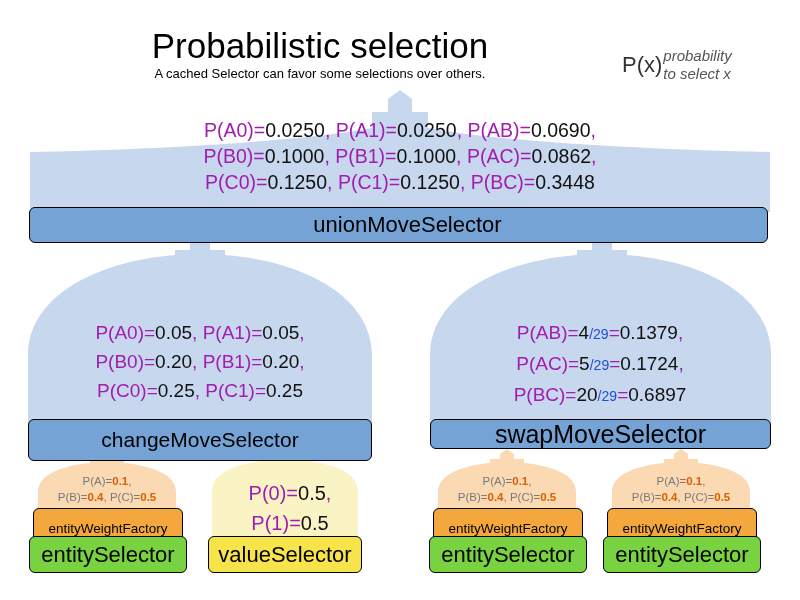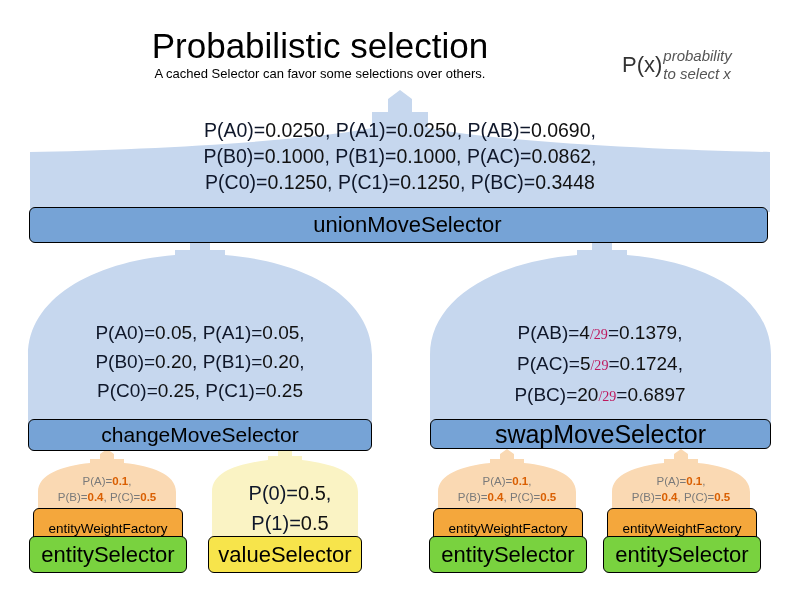--- a/index.html
+++ b/index.html
@@ -34,31 +34,31 @@
     border:1.6px solid #000;border-radius:6px;
     display:flex;align-items:center;justify-content:center;
     color:#000;white-space:nowrap;
   }
   .box.blue{background:#76a3d6;}
   .box.orange{background:#f4a73c;}
   .box.green{background:#79d23f;}
   .box.yellow{background:#f7e44b;}
 
   .bar-union{left:29px;top:207px;width:739px;height:36px;font-size:22px;padding-left:18px;}
-  .bar-change{left:28px;top:419px;width:344px;height:32px;font-size:21px;}
+  .bar-change{left:28px;top:419px;width:344px;height:42px;font-size:21px;}
   .bar-swap{left:430px;top:419px;width:341px;height:30px;font-size:25px;}
 
   .ewf{height:40px;font-size:13.5px;}
   .sel{height:37px;font-size:22px;}
 
   
   .archtext{position:absolute;text-align:center;color:#000;}
-  .p{color:#0f172a;}
+  .p{color:#a21caf;}
   .v{color:#111;}
-  .frac{color:#be185d;font-size:0.74em;font-family:Liberation Serif, serif;}
+  .frac{color:#1d4ed8;font-size:0.74em;}
   .ov{color:#d95f02;font-weight:bold;}
   .op{color:#7a7a7a;}
 
   .t-union{left:100px;top:117px;width:600px;font-size:19.5px;line-height:26px;}
   .t-change{left:50px;top:318px;width:300px;font-size:19px;line-height:29px;}
   .t-swap{left:455px;top:318px;width:290px;font-size:19px;line-height:29px;}
   .t-value{left:205px;top:478px;width:170px;font-size:20px;line-height:30px;color:#3a3a3a;}
   .t-ewf{position:absolute;text-align:center;font-size:11.5px;line-height:16px;}
 </style>
 </head>

